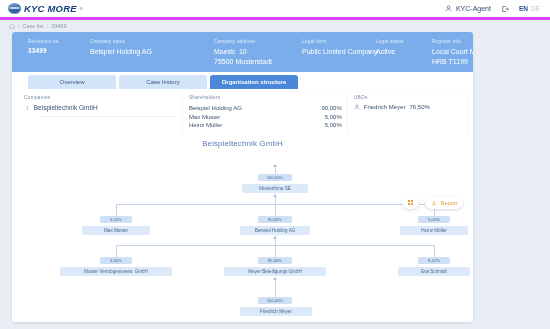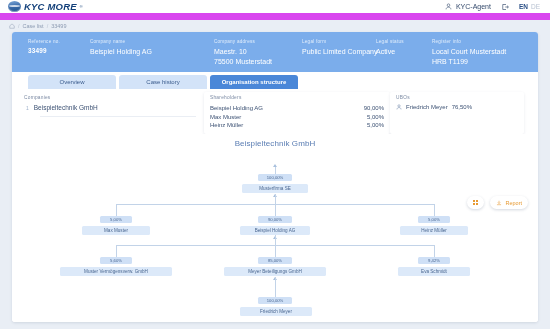--- a/index.html
+++ b/index.html
@@ -8,21 +8,21 @@
     font-family: "Liberation Sans", sans-serif;
     background: #e9eef5;
     overflow: hidden;
   }
   .app { position: relative; width: 550px; height: 329px; background: #e9eef5; }
 
   
   .topbar {
     position: absolute; top: 0; left: 0; width: 550px; height: 20px;
     background: #ffffff; display: flex; align-items: center;
-    padding: 0 8px; border-bottom: 7px solid #d946ef;
+    padding: 0 8px; border-bottom: 3px solid #d946ef;
   }
   .logo { display: flex; align-items: center; gap: 3px; }
   .logo-globe {
     width: 13px; height: 11px; border-radius: 50%;
     background: linear-gradient(170deg,#7fa9d8 0%,#3f6fae 45%,#1b4b86 100%);
     position: relative; box-shadow: inset 0 -1px 1px rgba(255,255,255,.45);
   }
   .logo-globe::after{
     content:""; position:absolute; left:1px; top:4px; width:11px; height:2px;
     background:rgba(255,255,255,.75); border-radius:50%;
@@ -47,21 +47,21 @@
   .crumb {
     position:absolute; top:20px; left:0; width:550px; height:12px;
     display:flex; align-items:center; gap:3px; padding-left:9px;
     font-size:5.5px; color:#8d9bb2; background:#e9eef5;
   }
   .crumb a { color:#8d9bb2; text-decoration:none; }
   .crumb .sep { color:#b9c3d2; }
 
   
   .card {
-    position:absolute; top:32px; left:12px; width:526px; height:290px;
+    position:absolute; top:32px; left:12px; width:461px; height:290px;
     background:#ffffff; border-radius:3px;
     box-shadow:0 1px 3px rgba(40,60,95,.13);
     overflow:hidden;
   }
 
   
   .banner {
     position:relative; height:40px; width:100%;
     background:#7badeb; color:#ffffff; padding:4px 0 0 0;
   }

